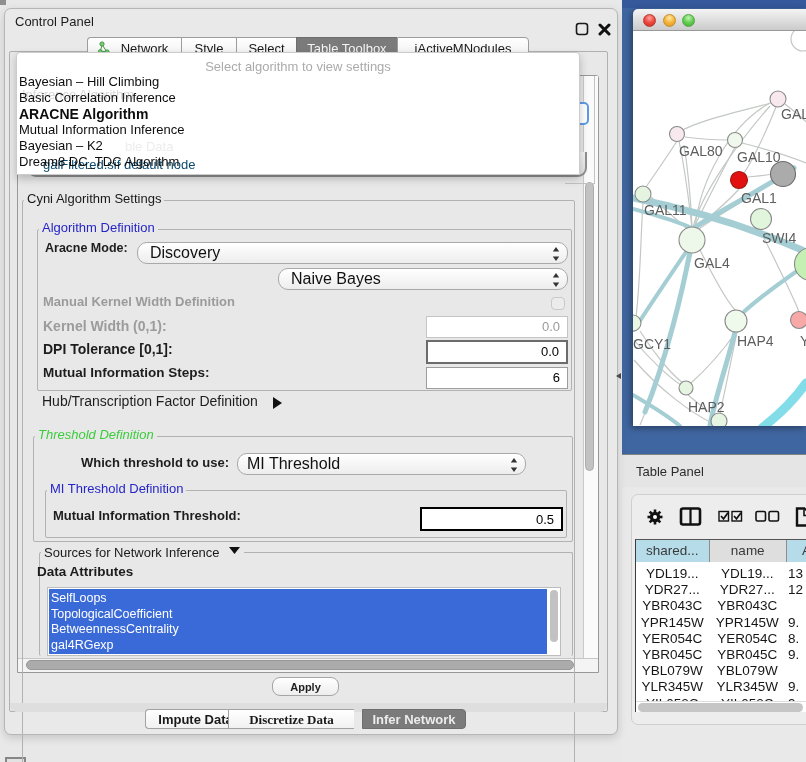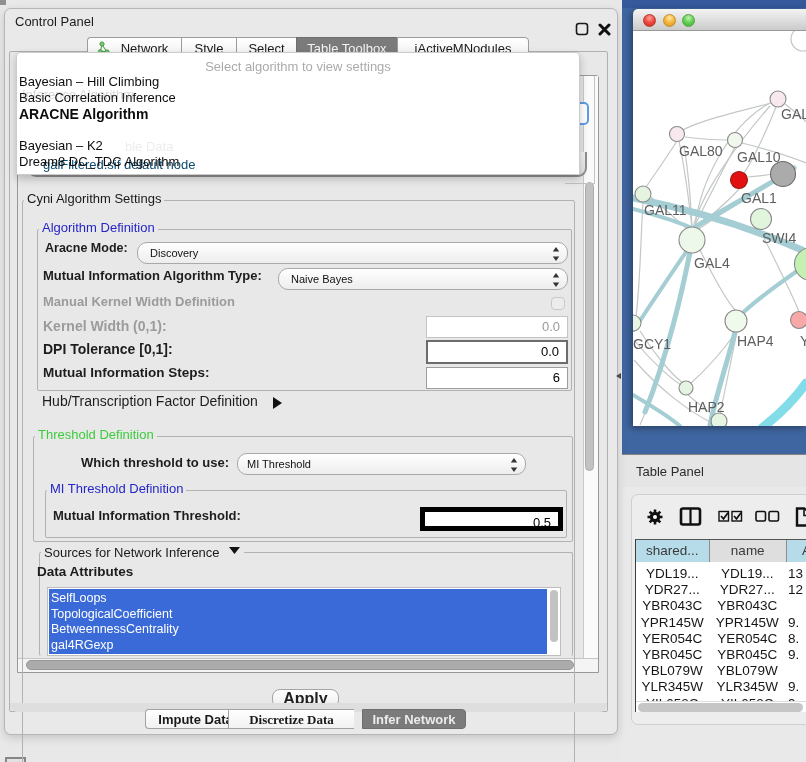--- a/index.html
+++ b/index.html
@@ -27,21 +27,21 @@
   border:1px solid #989898; background:#e8e8e8; border-radius:3px 3px 0 0; }
 
 .grp { position:absolute; border:1px solid #b2b2b2; border-radius:2px; }
 .grp > .glabel { position:absolute; top:-10px; left:1px; background:#e8e8e8;
   padding:0 3px; font-size:13px; white-space:nowrap; }
 .lbl { position:absolute; font-size:12px; font-weight:bold; color:#1d1d1d; white-space:nowrap; }
 .n { font-weight:normal; font-size:13px; }
 .dis { color:#9b9b9b; }
 
 .combo { position:absolute; height:22px; background:linear-gradient(#ffffff,#ededed);
-  border:1px solid #a9a9a9; border-radius:10px; font-size:11px; color:#111;
+  border:1px solid #a9a9a9; border-radius:10px; font-size:16px; color:#111;
   line-height:20px; padding-left:12px; }
 .combo .arr { position:absolute; right:7px; top:3px; width:8px; height:16px; }
 
 .tf { position:absolute; background:#ffffff; font-size:13px; text-align:right;
   padding-right:7px; }
 
 #dd { position:absolute; left:16px; top:52px; width:564px; height:123px;
   background:#fff; border:1px solid #cccccc; border-radius:4px 4px 0 0;
   box-shadow:0 4px 8px rgba(0,0,0,0.22); z-index:50; }
 #dd .it { position:absolute; left:2px; font-size:13px; color:#0d0d0d; white-space:nowrap; }
@@ -271,88 +271,88 @@
 
     <div class="grp" style="left:19px;top:153px;width:535px;height:162px;">
       <span class="glabel" style="color:#2525c8;">Algorithm Definition</span>
     </div>
     <div class="lbl" style="left:27px;top:165px;font-size:12.5px;">Aracne Mode:</div>
     <div class="combo" style="left:119px;top:166px;width:431px;">Discovery
       <svg class="arr" viewBox="0 0 8 16">
           <path d="M4 1 L7.2 5.5 H0.8 Z M4 15 L0.8 10.5 H7.2 Z" fill="#333"></path>
         </svg>
     </div>
-    <div class="lbl" style="left:25px;top:192px;font-size:13px;">Mutual Information Algorithm Type:</div>
     <div class="combo" style="left:260px;top:192px;width:290px;">Naive Bayes
       <svg class="arr" viewBox="0 0 8 16">
           <path d="M4 1 L7.2 5.5 H0.8 Z M4 15 L0.8 10.5 H7.2 Z" fill="#333"></path>
         </svg>
     </div>
     <div class="lbl dis" style="left:25px;top:218px;font-size:13px;">Manual Kernel Width Definition</div>
     <div class="abs" style="left:533px;top:221px;width:14px;height:13px;background:#ececec;border:1px solid #c9c9c9;border-radius:4px;"></div>
     <div class="lbl dis" style="left:25px;top:242px;font-size:14px;">Kernel Width (0,1):</div>
     <div class="tf dis" style="left:408px;top:240px;width:142px;height:22px;border:1px solid #c4c4c4;color:#9b9b9b;line-height:20px;">0.0</div>
     <div class="lbl" style="left:25px;top:265px;font-size:14px;">DPI Tolerance [0,1]:</div>
     <div class="tf" style="left:408px;top:264px;width:142px;height:24px;border:2px solid #6c6c6c;color:#000;line-height:19px;">0.0</div>
     <div class="lbl" style="left:25px;top:289px;font-size:13.5px;">Mutual Information Steps:</div>
     <div class="tf" style="left:408px;top:291px;width:142px;height:22px;border:1px solid #9d9d9d;color:#000;line-height:20px;">6</div>
 
     <div class="lbl n" style="left:24px;top:317px;font-size:14px;">Hub/Transcription Factor Definition</div>
     <svg class="abs" style="left:253px;top:320px;" width="12" height="14">
         <path d="M2 1 L11 7 L2 13 Z" fill="#111"></path>
       </svg>
 
-    <div class="grp" style="left:15px;top:360px;width:540px;height:106px;">
+    <div class="grp" style="left:15px;top:360px;width:540px;height:106px;font-style:italic;">
       <span class="glabel" style="color:#3ccc3c;">Threshold Definition</span>
     </div>
     <div class="lbl" style="left:63px;top:379px;font-size:13px;">Which threshold to use:</div>
     <div class="combo" style="left:219px;top:377px;width:289px;padding-left:9px;">MI Threshold
       <svg class="arr" viewBox="0 0 8 16">
           <path d="M4 1 L7.2 5.5 H0.8 Z M4 15 L0.8 10.5 H7.2 Z" fill="#333"></path>
         </svg>
     </div>
 
     <div class="grp" style="left:27px;top:414px;width:522px;height:48px;">
       <span class="glabel" style="color:#2525c8;">MI Threshold Definition</span>
     </div>
     <div class="lbl" style="left:35px;top:432px;font-size:13px;">Mutual Information Threshold:</div>
-    <div class="tf" style="left:402px;top:431px;width:143px;height:24px;border:5px solid #000000;color:#000;line-height:22px;">0.5</div>
+    <div class="tf" style="left:402px;top:431px;width:143px;height:24px;border:2px solid #000000;color:#000;line-height:22px;">0.5</div>
 
     <div class="grp" style="left:21px;top:476px;width:534px;height:104px;border-bottom:none;">
       <span class="glabel" style="color:#1a1a1a;">Sources for Network Inference <span style="display:inline-block;vertical-align:2px;margin-left:5px;"><svg width="13" height="9">
               <path d="M1 1 L12 1 L6.5 8 Z" fill="#111"></path>
             </svg></span></span>
     </div>
     <div class="lbl" style="left:19px;top:488px;font-size:13.5px;">Data Attributes</div>
     <div class="abs" style="left:29px;top:511px;width:514px;height:69px;background:#fff;border:1px solid #bdbdbd;">
       <div class="abs" style="left:1px;top:1px;width:498px;height:65px;background:#3a6ad8;color:#fff;font-size:12.5px;">
         <div class="abs" style="left:2px;top:2px;">SelfLoops</div>
         <div class="abs" style="left:2px;top:17.5px;">TopologicalCoefficient</div>
         <div class="abs" style="left:2px;top:33px;">BetweennessCentrality</div>
         <div class="abs" style="left:2px;top:48.5px;">gal4RGexp</div>
       </div>
       <div class="abs" style="left:502px;top:2px;width:8px;height:52px;background:#c2c2c2;border-radius:4px;"></div>
     </div>
   </div>
 
-  <div class="abs" style="left:267px;top:668px;width:67px;height:19px;background:linear-gradient(#ffffff,#ededed);border:1px solid #a5a5a5;border-radius:8px;text-align:center;font-size:16px;font-weight:bold;color:#1f1f1f;line-height:18px;margin-top:12px;">Apply</div>
+  <div class="abs" style="left:267px;top:668px;width:67px;height:19px;background:linear-gradient(#ffffff,#ededed);border:1px solid #a5a5a5;border-radius:8px;text-align:center;font-size:11px;font-weight:bold;color:#1f1f1f;line-height:18px;">Apply</div>
 
   <div class="abs" style="left:5px;top:694px;width:597px;height:9px;background:#dedede;border-radius:0 0 7px 7px;"></div>
   <div class="abs" style="left:140px;top:700px;width:321px;height:20px;">
     <div class="btab" style="left:0;width:100px;border-radius:4px 0 0 4px;">Impute Data</div>
     <div class="btab" style="left:83px;width:126px;font-family:Liberation Serif, serif;">Discretize Data</div>
     <div class="btab" style="left:217px;width:104px;background:#7b7b7b;color:#ececec;border-color:#6e6e6e;border-right:1px solid #6e6e6e;border-radius:0 4px 4px 0;">Infer Network</div>
   </div>
 </div>
 
 <div id="dd">
   <div class="ghost" style="left:0;right:0;top:6px;text-align:center;color:#ababab;">Select algorithm to view settings</div>
   <div class="ghost" style="left:5px;top:34px;">Inference Algorithm</div>
   <div class="ghost" style="left:108px;top:86px;color:#ececec;">ble Data</div>
   <div class="ghost" style="left:26px;top:104px;color:#0c4a6e;">galFiltered.sif default node</div>
   <div class="it" style="top:21px;">Bayesian – Hill Climbing</div>
   <div class="it" style="top:37px;">Basic Correlation Inference</div>
   <div class="it b" style="top:53px;font-size:14px;">ARACNE Algorithm</div>
+  <div class="it" style="top:69px;">Mutual Information Inference</div>
   <div class="it" style="top:85px;">Bayesian – K2</div>
   <div class="it" style="top:101px;">Dream8 DC_TDC Algorithm</div>
 </div>
 
 <div class="abs" style="left:27px;top:152px;width:560px;height:25px;background:linear-gradient(#f3f3f3,#e0e0e0);border:2px solid #8f8f8f;border-top:none;border-radius:0 0 9px 9px;z-index:30;"></div>
 
 </body></html>

